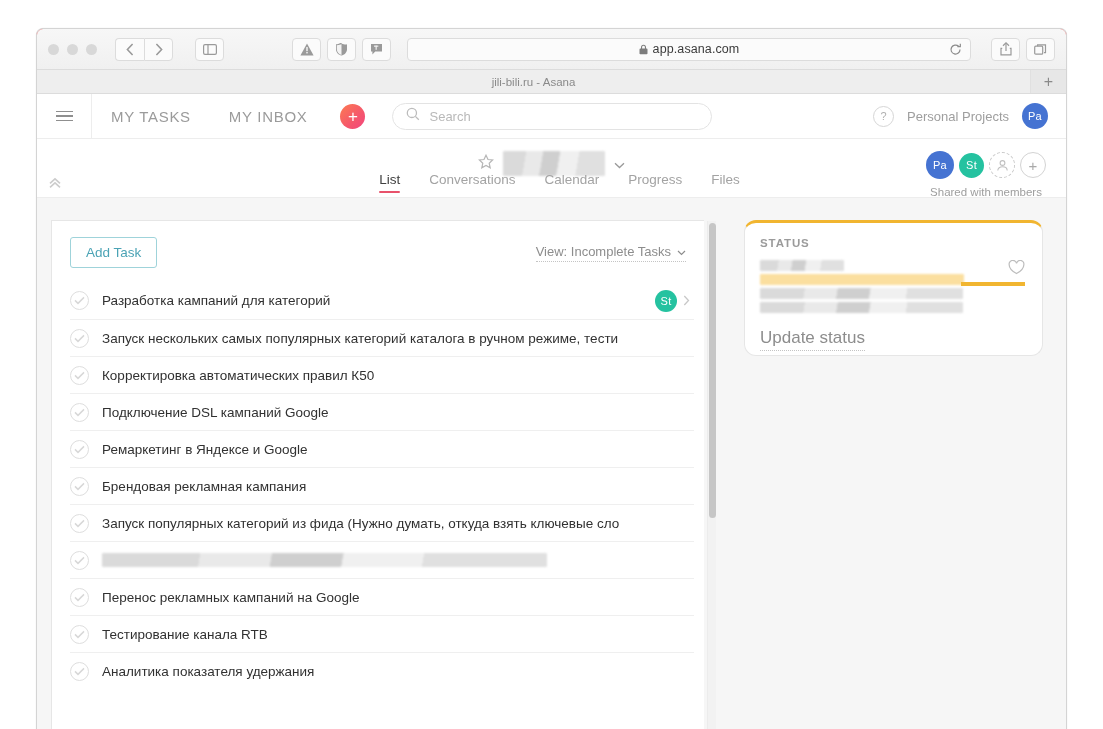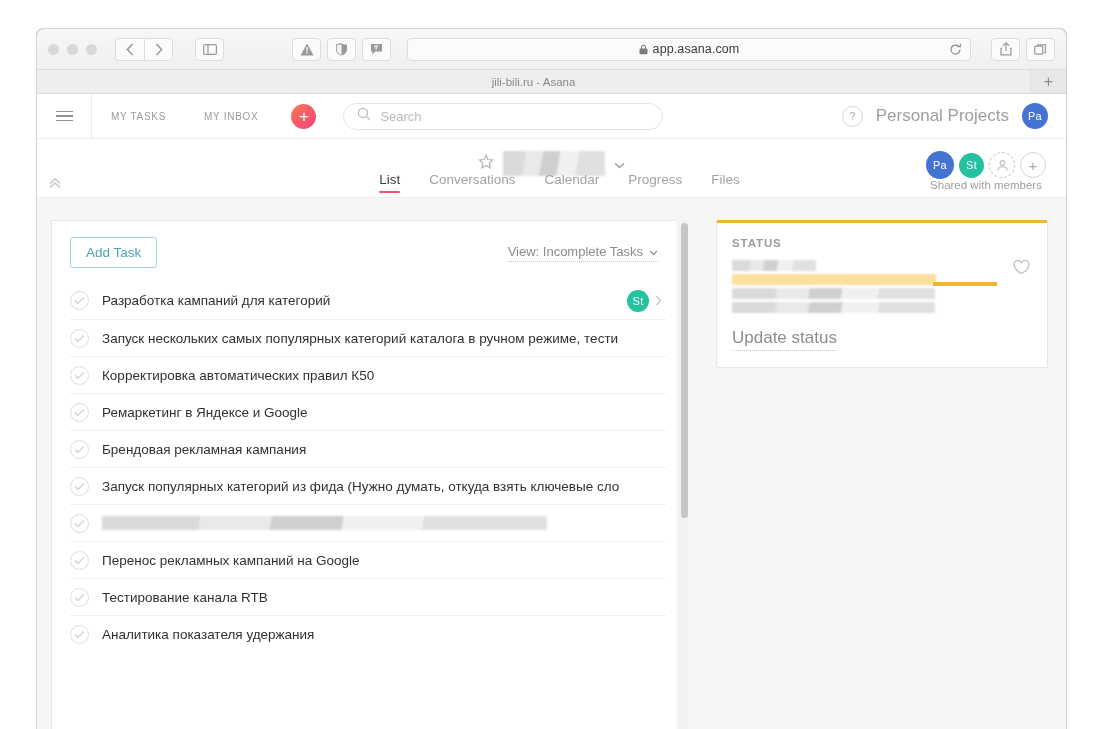--- a/index.html
+++ b/index.html
@@ -131,21 +131,21 @@
     justify-content: center;
     border-right: 1px solid #ededed;
   }
   .hamburger span {
     display: block;
     width: 17px; height: 1.6px;
     background: #8f8f8f;
     margin: 3px 0;
   }
   .navlink {
-    font-size: 10px;
+    font-size: 15px;
     letter-spacing: 0.7px;
     color: #9b9b9b;
     padding: 0 19px;
   }
   .plus-btn {
     width: 25px; height: 25px;
     border-radius: 50%;
     background: linear-gradient(135deg,#fc7b52,#f5576c 60%,#f2467e);
     color: #fff;
     display: flex; align-items: center; justify-content: center;
@@ -167,21 +167,21 @@
   .topbar-right {
     margin-left: auto;
     display: flex; align-items: center; gap: 13px;
   }
   .help-circle {
     width: 21px; height: 21px; border-radius: 50%;
     border: 1px solid #d6d6d6;
     color: #b0b0b0; font-size: 11px;
     display: flex; align-items: center; justify-content: center;
   }
-  .pp-label { font-size: 17px; color: #9e9e9e; }
+  .pp-label { font-size: 13px; color: #9e9e9e; }
   .avatar {
     border-radius: 50%;
     display: flex; align-items: center; justify-content: center;
     color: #fff; font-size: 11px; letter-spacing: 0.2px;
   }
   .av-blue { background: #4573d2; }
   .av-teal { background: #25c2a0; }
 
   
   .projhdr { height: 58px; position: relative; }
@@ -214,21 +214,21 @@
     border: 1px dashed #c8c8c8;
     display: flex; align-items: center; justify-content: center;
     color: #c0c0c0;
   }
   .mem-plus {
     width: 26px; height: 26px; border-radius: 50%;
     border: 1px solid #d3d3d3;
     display: flex; align-items: center; justify-content: center;
     color: #a9a9a9; font-size: 15px; line-height: 1; font-weight: 300;
   }
-  .shared-label { font-size: 11.5px; color: #9e9e9e; margin-top: 0; }
+  .shared-label { font-size: 11.5px; color: #9e9e9e; margin-top: 7px; }
 
   
   .tabs {
     position: absolute; left: 16px; right: 0; top: 33px;
     display: flex; justify-content: center; gap: 29px;
   }
   .vtab {
     font-size: 13.5px; color: #a3a3a3;
     padding-bottom: 6px;
     position: relative;
@@ -313,26 +313,26 @@
     position: absolute;
     top: 2px; left: 1px;
     width: 7px; height: 295px;
     background: #c6c6c6;
     border-radius: 4px;
   }
 
   
   .right-pane { flex: 1; padding-left: 36px; }
   .status-card {
-    width: 332px;
+    width: 299px;
     background: #fff;
     border: 1px solid #e6e6e6;
     border-top: 3px solid #f1b530;
-    border-radius: 2px;
-    padding: 14px 15px 16px 15px;
+    border-radius: 12px;
+    padding: 14px 15px 4px 15px;
     position: relative;
   }
   .status-title {
     font-size: 11.5px; letter-spacing: 0.9px;
     color: #9b9b9b; font-weight: bold;
     margin-bottom: 11px;
   }
   .heart { position: absolute; right: 17px; top: 37px; color: #bdbdbd; }
   .sline { height: 11px; margin-bottom: 3px; }
   .sline.l1 { width: 84px; }
@@ -564,20 +564,28 @@
               </div>
               <span class="task-name">Запуск нескольких самых популярных категорий каталога в ручном режиме, тести</span>
             </div>
             <div class="task-row">
               <div class="check">
                 <svg width="11" height="9" viewBox="0 0 11 9" fill="none" stroke="currentColor" stroke-width="1.5">
                   <path d="M1 4.4l3 3 6-6"></path>
                 </svg>
               </div>
               <span class="task-name">Корректировка автоматических правил К50</span>
+            </div>
+            <div class="task-row">
+              <div class="check">
+                <svg width="11" height="9" viewBox="0 0 11 9" fill="none" stroke="currentColor" stroke-width="1.5">
+                  <path d="M1 4.4l3 3 6-6"></path>
+                </svg>
+              </div>
+              <span class="task-name">Подключение DSL кампаний Google</span>
             </div>
             <div class="task-row">
               <div class="check">
                 <svg width="11" height="9" viewBox="0 0 11 9" fill="none" stroke="currentColor" stroke-width="1.5">
                   <path d="M1 4.4l3 3 6-6"></path>
                 </svg>
               </div>
               <span class="task-name">Ремаркетинг в Яндексе и Google</span>
             </div>
             <div class="task-row">

